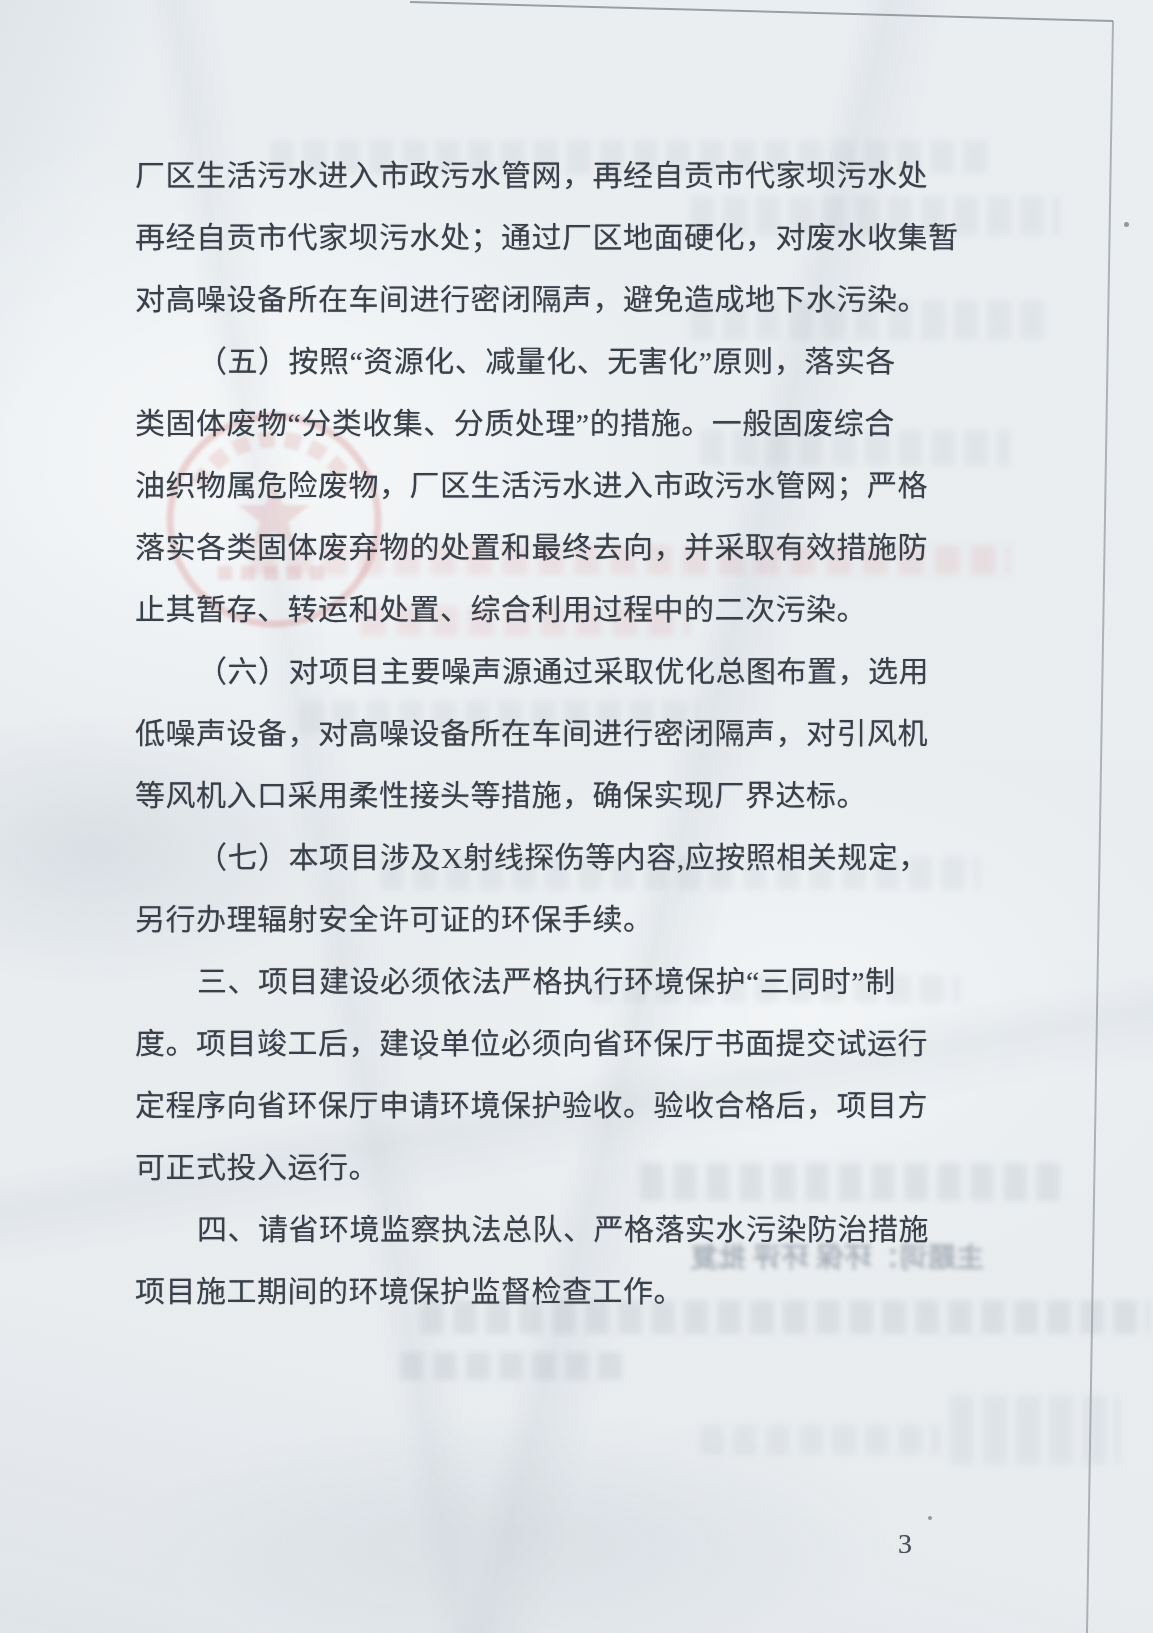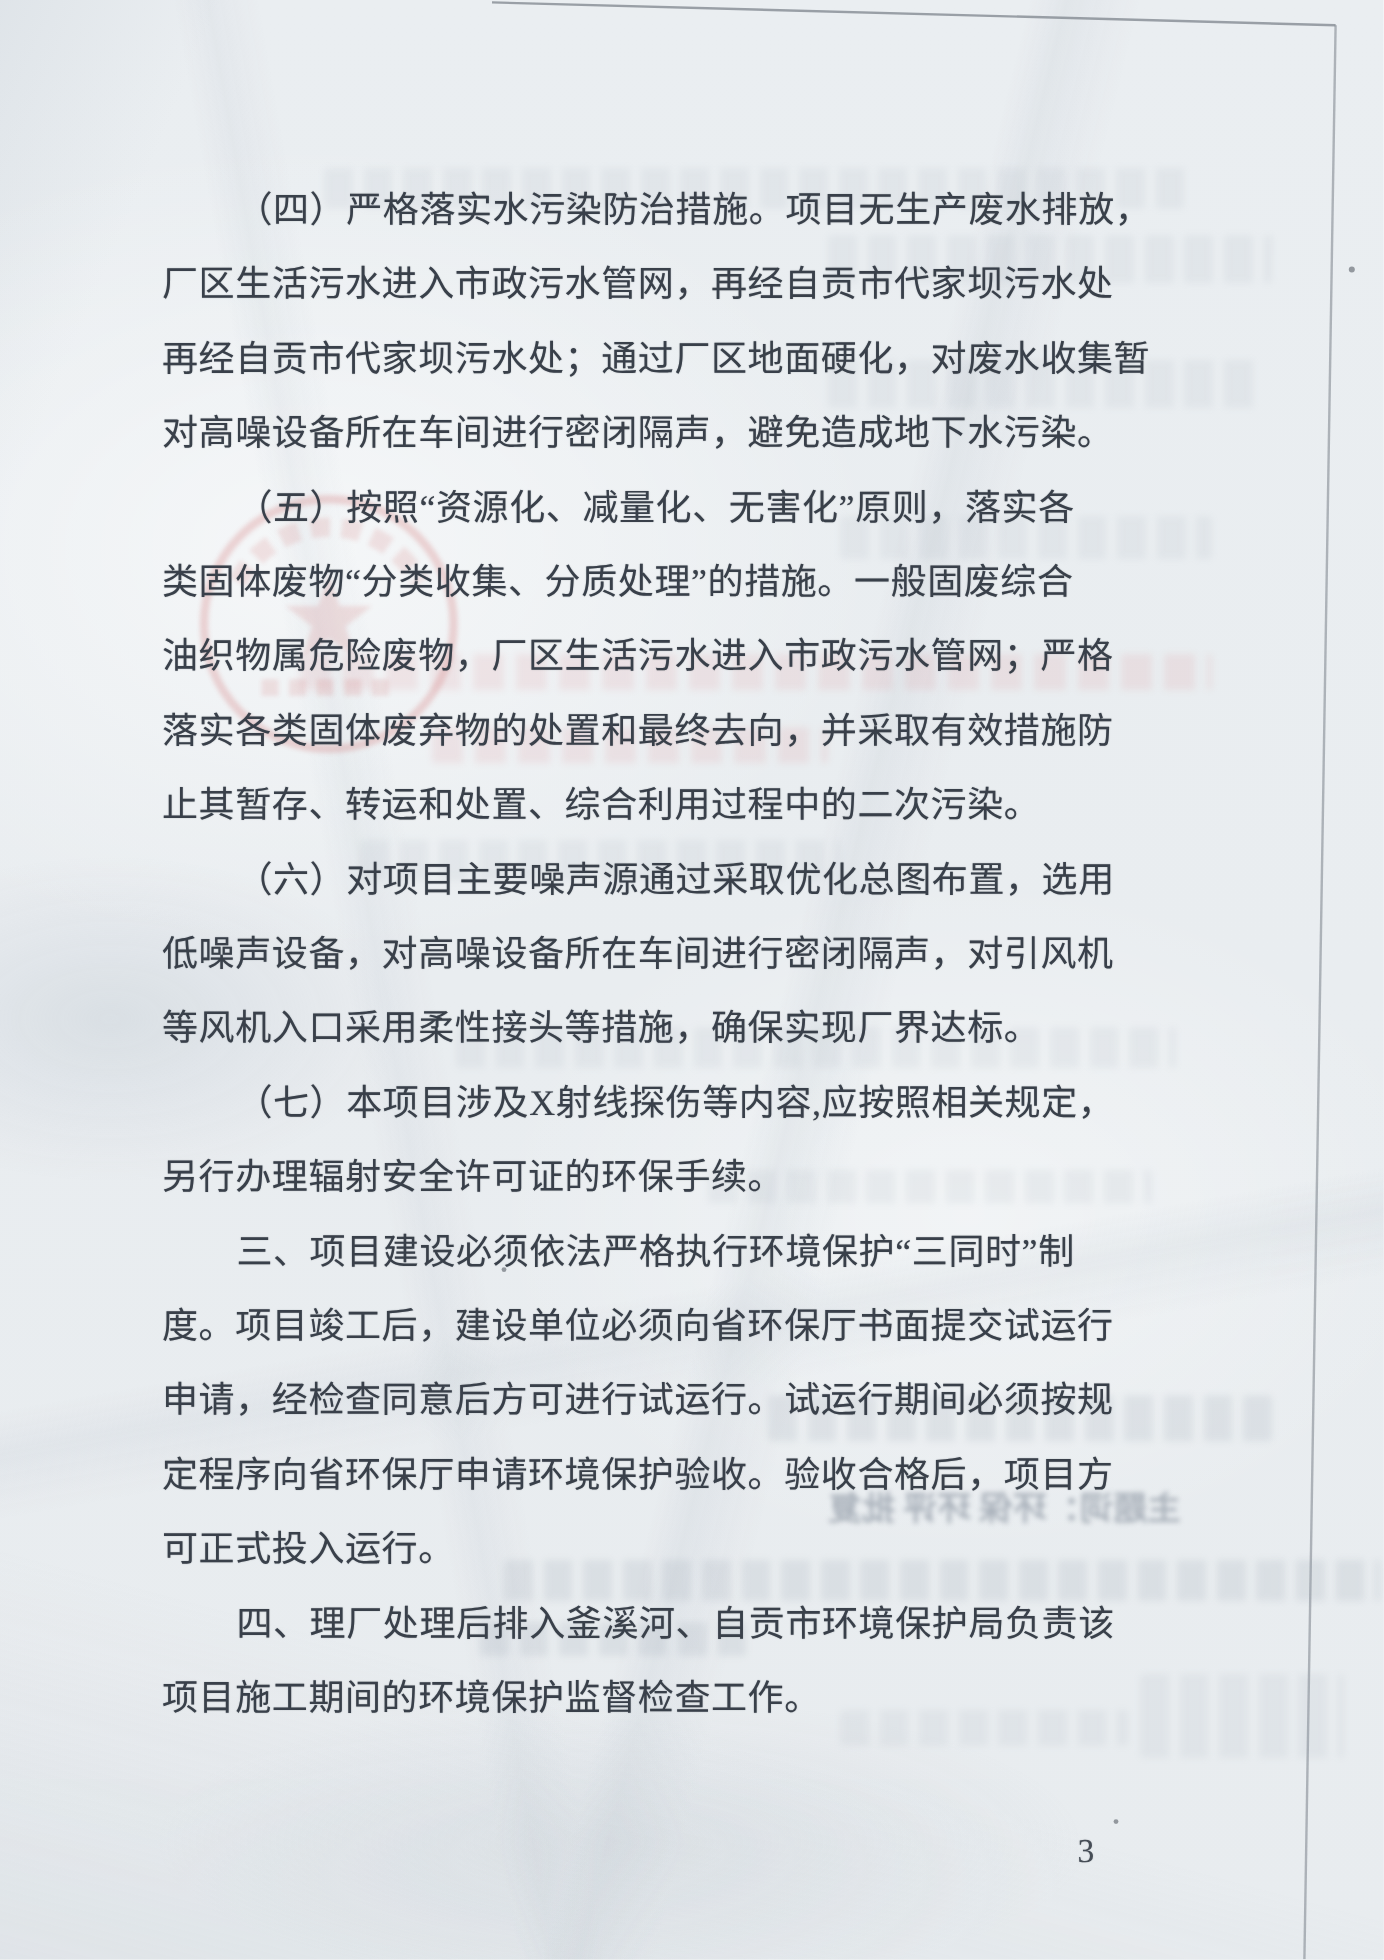--- a/index.html
+++ b/index.html
@@ -100,21 +100,20 @@
 <div class="smudge" style="left:400px;top:1352px;width:230px;height:28px;"></div>
 <div class="smudge faint" style="left:950px;top:1395px;width:170px;height:70px;"></div>
 <div class="smudge faint" style="left:700px;top:1425px;width:240px;height:30px;"></div>
 
 <div class="speck" style="left:1124px;top:222px;"></div>
 <div class="speck" style="left:928px;top:1516px;width:4px;height:4px;"></div>
 <div class="speck" style="left:418px;top:1056px;width:4px;height:4px;"></div>
 
 <div class="text-block">
   <div>
-    <div class="line indent">（四）严格落实水污染防治措施。项目无生产废水排放，</div>
     <div class="line">厂区生活污水进入市政污水管网，再经自贡市代家坝污水处</div>
     <div class="line">再经自贡市代家坝污水处；通过厂区地面硬化，对废水收集暂</div>
     <div class="line">对高噪设备所在车间进行密闭隔声，避免造成地下水污染。</div>
   </div>
   <div>
     <div class="line indent">（五）按照“资源化、减量化、无害化”原则，落实各</div>
     <div class="line">类固体废物“分类收集、分质处理”的措施。一般固废综合</div>
     <div class="line">油织物属危险废物，厂区生活污水进入市政污水管网；严格</div>
     <div class="line">落实各类固体废弃物的处置和最终去向，并采取有效措施防</div>
     <div class="line">止其暂存、转运和处置、综合利用过程中的二次污染。</div>
@@ -124,23 +123,22 @@
     <div class="line">低噪声设备，对高噪设备所在车间进行密闭隔声，对引风机</div>
     <div class="line">等风机入口采用柔性接头等措施，确保实现厂界达标。</div>
   </div>
   <div>
     <div class="line indent">（七）本项目涉及X射线探伤等内容,应按照相关规定，</div>
     <div class="line">另行办理辐射安全许可证的环保手续。</div>
   </div>
   <div>
     <div class="line indent">三、项目建设必须依法严格执行环境保护“三同时”制</div>
     <div class="line">度。项目竣工后，建设单位必须向省环保厅书面提交试运行</div>
-    <div class="line">申请，经检查同意后方可进行试运行。试运行期间必须按规</div>
     <div class="line">定程序向省环保厅申请环境保护验收。验收合格后，项目方</div>
     <div class="line">可正式投入运行。</div>
   </div>
   <div>
-    <div class="line indent">四、理厂处理后排入釜溪河、自贡市环境保护局负责该</div>
+    <div class="line indent">四、请省环境监察执法总队、严格落实水污染防治措施</div>
     <div class="line">项目施工期间的环境保护监督检查工作。</div>
   </div>
 </div>
 
 <div class="page-num">3</div>
 
 </body></html>

